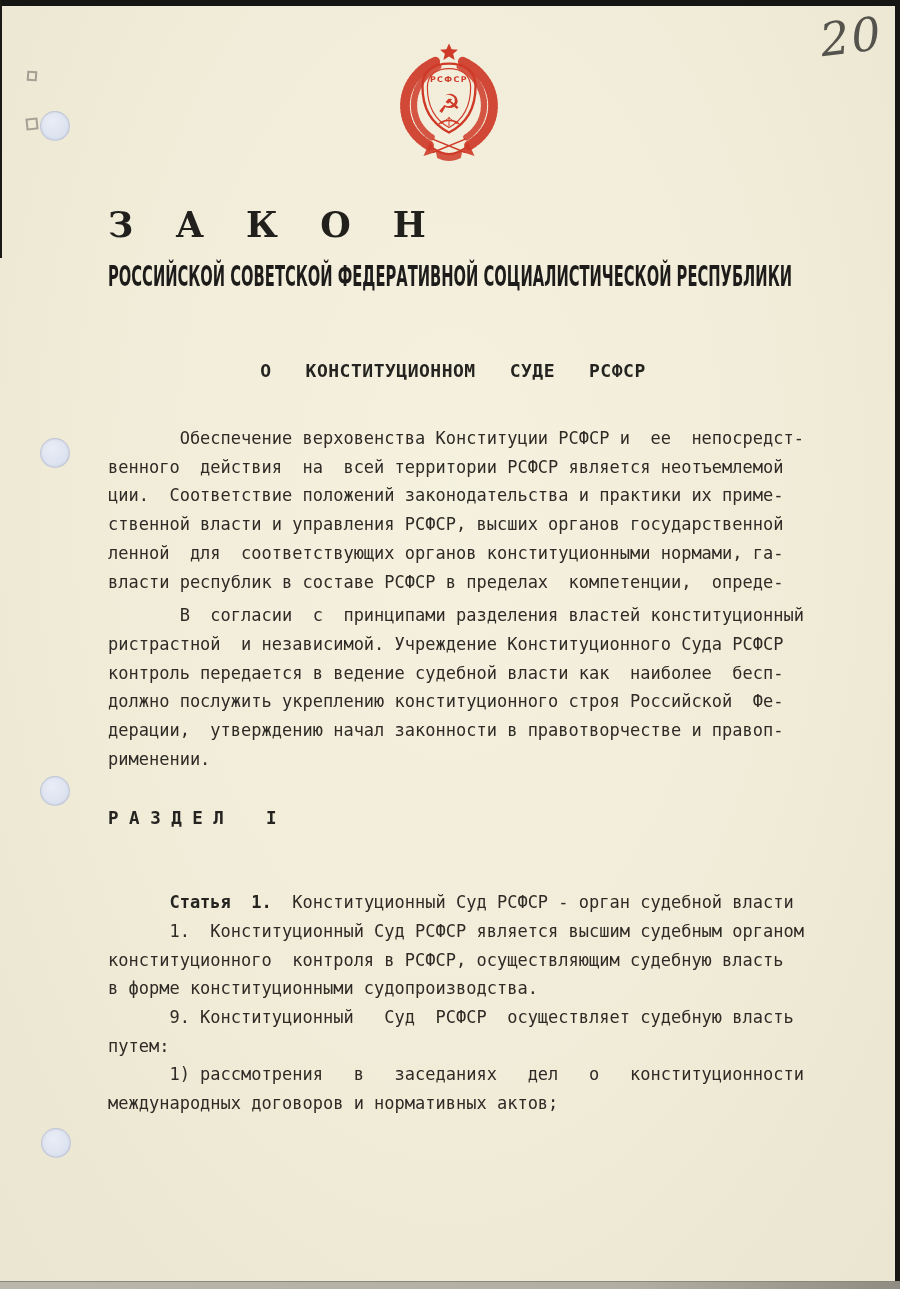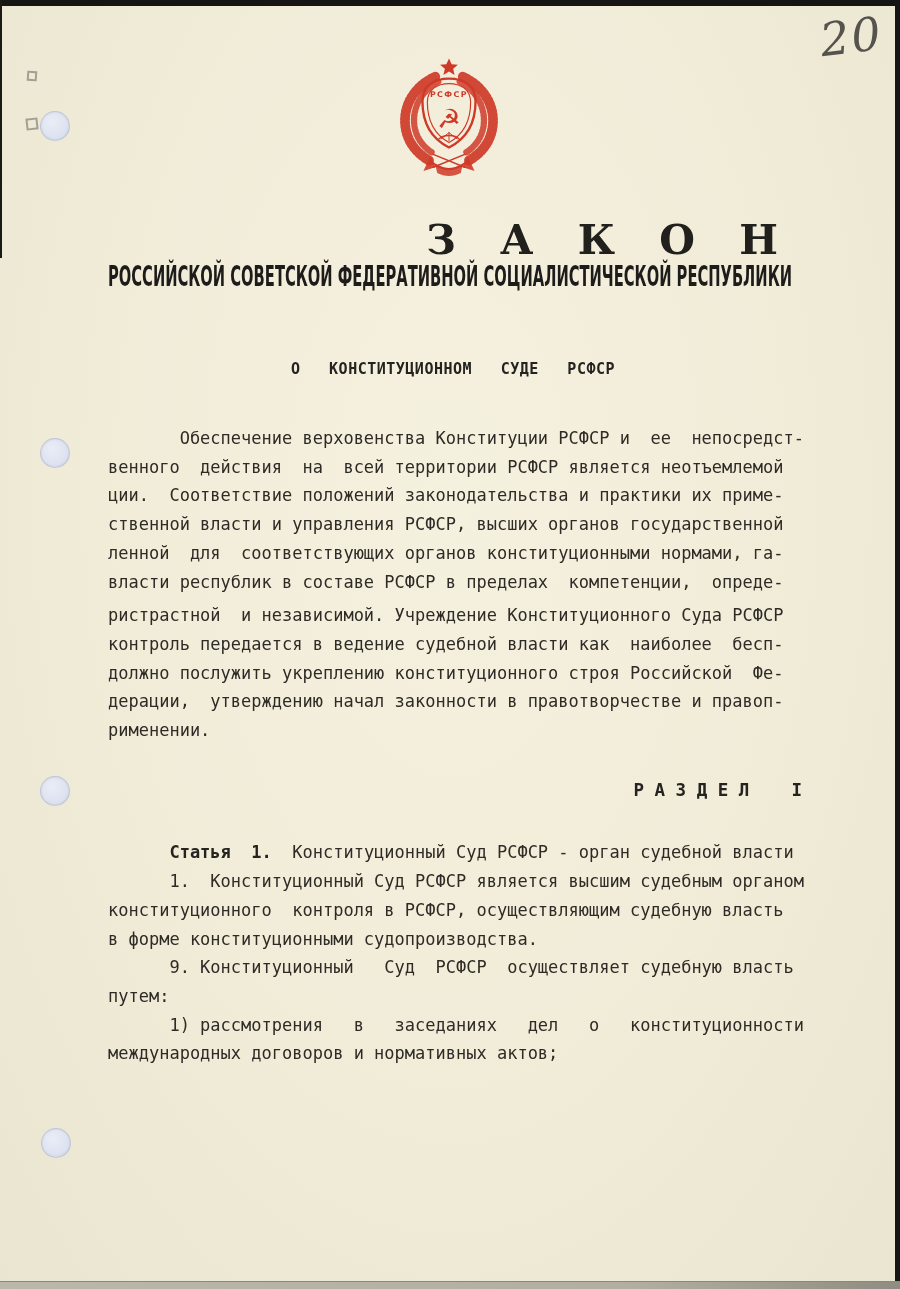--- a/index.html
+++ b/index.html
@@ -33,43 +33,43 @@
   .rm1{left:27px;top:71px;width:6px;height:6px;transform:rotate(4deg);}
   .rm2{left:26px;top:118px;width:8px;height:8px;transform:rotate(-6deg);}
   
   .pagenum{
     position:absolute;left:820px;top:8px;width:90px;
     font-family:"DejaVu Serif",serif;font-style:italic;font-weight:400;
     font-size:46px;color:#55534d;transform:rotate(-7deg);
     letter-spacing:2px;
   }
   
-  .emblem{position:absolute;left:390px;top:56px;width:118px;height:124px;}
+  .emblem{position:absolute;left:390px;top:41px;width:118px;height:124px;}
   
   .law-title{
-    position:absolute;left:108px;top:216px;width:684px;
-    text-align:right;font-family:"DejaVu Serif",serif;font-weight:bold;
-    font-size:41px;color:#21201d;letter-spacing:14px;word-spacing:2px;
+    position:absolute;left:108px;top:204px;width:684px;
+    text-align:left;font-family:"DejaVu Serif",serif;font-weight:bold;
+    font-size:35px;color:#21201d;letter-spacing:14px;word-spacing:2px;
     white-space:pre;
   }
   .subtitle-svg{position:absolute;left:108px;top:259px;}
   .subject{
     position:absolute;left:108px;top:360px;width:690px;
-    text-align:center;font-weight:bold;font-size:15px;color:#242320;
+    text-align:center;font-weight:bold;font-size:18px;color:#242320;
     white-space:pre;letter-spacing:.5px;
   }
   
   .body-text{
     position:absolute;left:108px;top:424px;width:694px;
     font-size:17px;line-height:28.7px;color:#2e2b26;
   }
   .tl{white-space:pre;}
   .p2{margin-top:5px;}
-  .sect{margin-top:31px;text-align:right;font-weight:bold;color:#242320;font-size:17.5px;}
-  .art{margin-top:34px;}
+  .sect{margin-top:31px;text-align:left;font-weight:bold;color:#242320;font-size:17.5px;}
+  .art{margin-top:55px;}
   .b{font-weight:bold;color:#242320;}
 </style>
 </head>
 <body>
 
 <div class="page">
 
   <div class="edge-top"></div>
   <div class="edge-right"></div>
   <div class="edge-left"></div>
@@ -130,20 +130,21 @@
     <div class="para">
       <div class="tl">       Обеспечение верховенства Конституции РСФСР и  ее  непосредст-</div>
       <div class="tl">венного  действия  на  всей территории РСФСР является неотъемлемой</div>
       <div class="tl">ции.  Соответствие положений законодательства и практики их приме-</div>
       <div class="tl">ственной власти и управления РСФСР, высших органов государственной</div>
       <div class="tl">ленной  для  соответствующих органов конституционными нормами, га-</div>
       <div class="tl">власти республик в составе РСФСР в пределах  компетенции,  опреде-</div>
     </div>
 
     <div class="para p2">
+      <div class="tl">       В  согласии  с  принципами разделения властей конституционный</div>
       <div class="tl">ристрастной  и независимой. Учреждение Конституционного Суда РСФСР</div>
       <div class="tl">контроль передается в ведение судебной власти как  наиболее  бесп-</div>
       <div class="tl">должно послужить укреплению конституционного строя Российской  Фе-</div>
       <div class="tl">дерации,  утверждению начал законности в правотворчестве и правоп-</div>
       <div class="tl">рименении.</div>
     </div>
 
     <div class="sect">
       <div class="tl">Р А З Д Е Л    I</div>
     </div>

